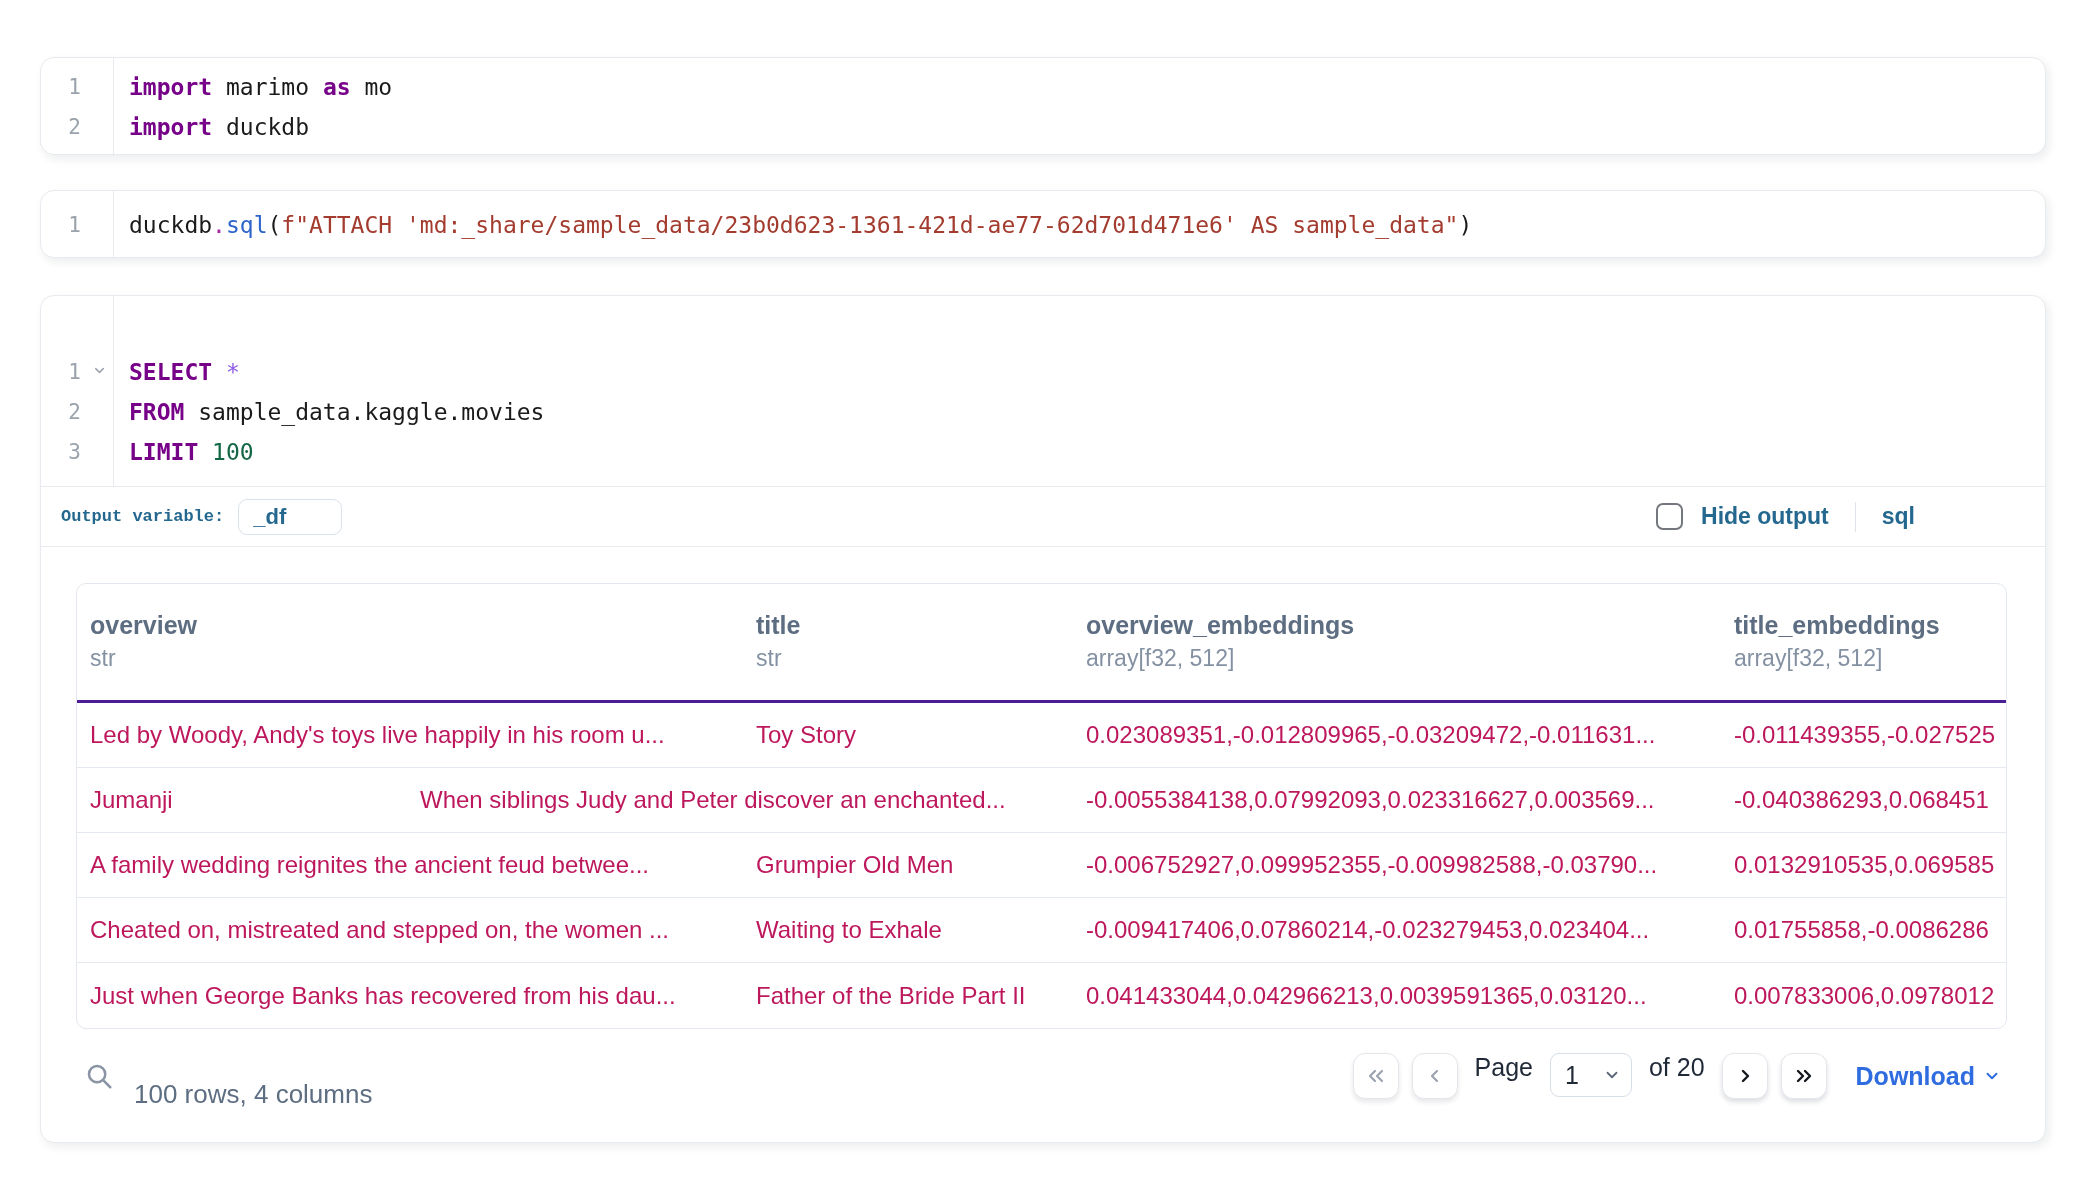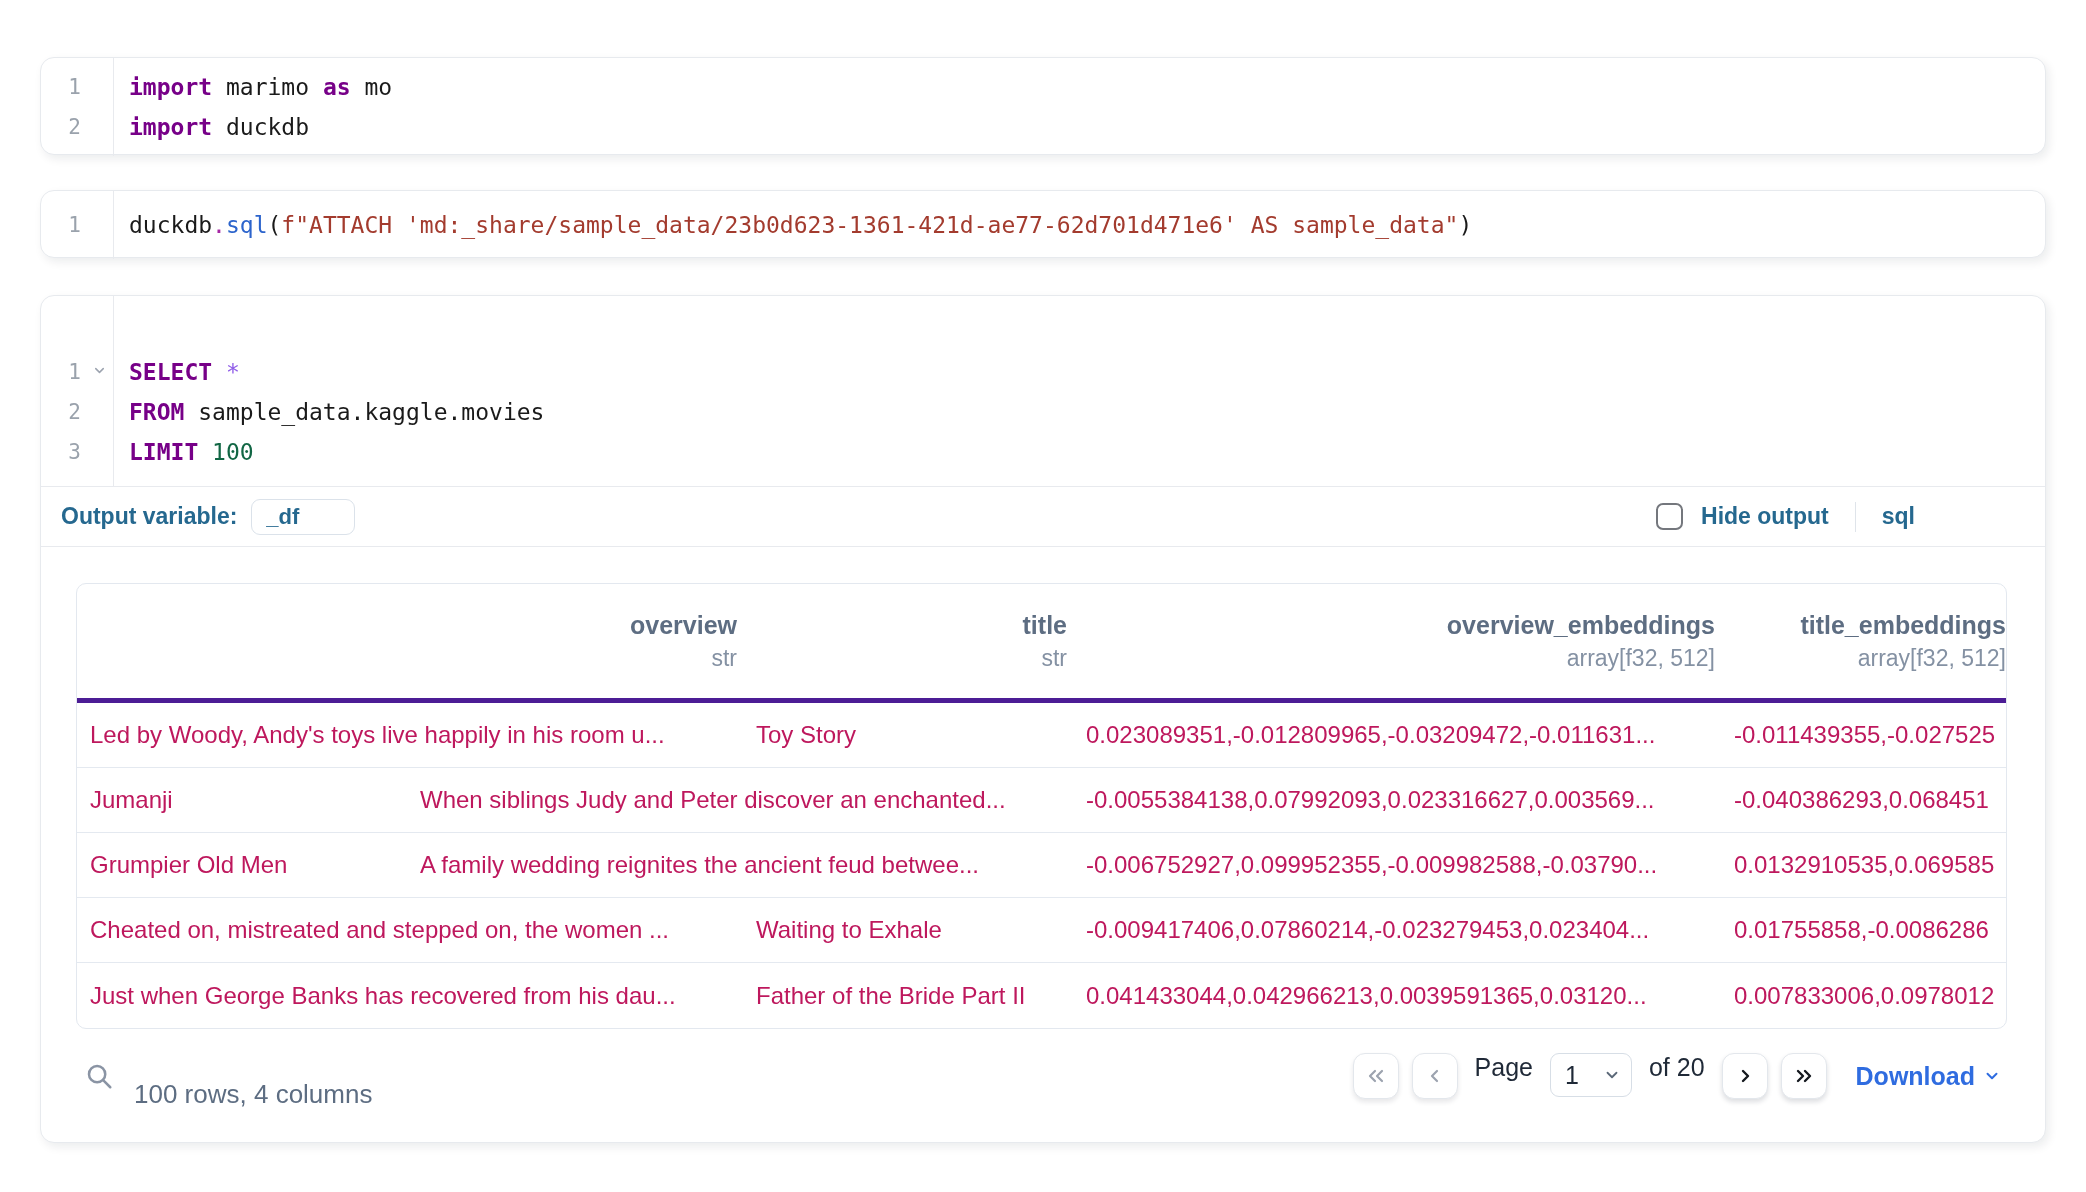--- a/index.html
+++ b/index.html
@@ -31,34 +31,34 @@
   .tk-str{color:#a33b2e;}
   .tk-num{color:#116644;}
   .tk-fn{color:#2c64cc;}
   .tk-op{color:#a626a4;}
   .tk-star{color:#8f5ce8;}
 
   
   .controls{height:60px;display:flex;align-items:center;justify-content:space-between;
     border-bottom:1px solid #e8eaee;padding:0 130px 0 20px;box-sizing:border-box;}
   .ctl-left{display:flex;align-items:center;gap:14px;}
-  .outvar-label{font-size:23px;font-weight:bold;color:#25688f;}
+  .outvar-label{font-size:17px;font-weight:bold;color:#25688f;font-family:Liberation Mono, monospace;}
   .outvar-input{width:104px;height:36px;border:1px solid #dbe2ea;border-radius:9px;
     font-family:"Liberation Sans",sans-serif;font-size:22px;font-weight:bold;color:#25688f;
     padding:0 0 0 14px;box-sizing:border-box;outline:none;background:#fff;}
   .ctl-right{display:flex;align-items:center;gap:18px;}
   .checkbox{width:27px;height:27px;border:2.5px solid #74777d;border-radius:7px;background:#fff;box-sizing:border-box;}
   .hide-label{font-size:23px;font-weight:bold;color:#25688f;}
   .vdiv{width:1px;height:30px;background:#dfe4ea;margin:0 8px;}
   .lang{font-size:23px;font-weight:bold;color:#25688f;}
 
   
   .output{padding:36px 38px 0 35px;box-sizing:border-box;}
   .table-card{border:1px solid #e3e8ef;border-radius:10px;overflow:hidden;background:#fff;}
-  .thead{display:flex;height:119px;box-sizing:border-box;border-bottom:5px solid #4c1d95;text-align:right;}
+  .thead{display:flex;height:119px;box-sizing:border-box;border-bottom:3px solid #4c1d95;}
   .th{box-sizing:border-box;padding:24px 6px 0 13px;overflow:hidden;white-space:nowrap;}
   .th .cname{display:block;font-size:25px;font-weight:bold;color:#5d6d82;line-height:34px;}
   .th .ctype{display:block;font-size:23px;color:#8491a3;line-height:32px;}
   .tr{display:flex;height:65px;box-sizing:border-box;border-bottom:1px solid #e4e9f0;}
   .tr:last-child{border-bottom:none;}
   .td{box-sizing:border-box;padding:0 6px 0 13px;font-size:24px;color:#be185d;
       display:flex;align-items:center;overflow:hidden;white-space:nowrap;}
   .col0{width:666px;flex:0 0 666px;}
   .col1{width:330px;flex:0 0 330px;}
   .col2{width:648px;flex:0 0 648px;}
@@ -146,22 +146,22 @@
             <div class="td col2">0.023089351,-0.012809965,-0.03209472,-0.011631...</div>
             <div class="td col3">-0.011439355,-0.027525</div>
           </div>
           <div class="tr">
             <div class="td col1">Jumanji</div>
             <div class="td col0">When siblings Judy and Peter discover an enchanted...</div>
             <div class="td col2">-0.0055384138,0.07992093,0.023316627,0.003569...</div>
             <div class="td col3">-0.040386293,0.068451</div>
           </div>
           <div class="tr">
+            <div class="td col0">A family wedding reignites the ancient feud betwee...</div>
             <div class="td col1">Grumpier Old Men</div>
-            <div class="td col0">A family wedding reignites the ancient feud betwee...</div>
             <div class="td col2">-0.006752927,0.099952355,-0.009982588,-0.03790...</div>
             <div class="td col3">0.0132910535,0.069585</div>
           </div>
           <div class="tr">
             <div class="td col0">Cheated on, mistreated and stepped on, the women ...</div>
             <div class="td col1">Waiting to Exhale</div>
             <div class="td col2">-0.009417406,0.07860214,-0.023279453,0.023404...</div>
             <div class="td col3">0.01755858,-0.0086286</div>
           </div>
           <div class="tr">

